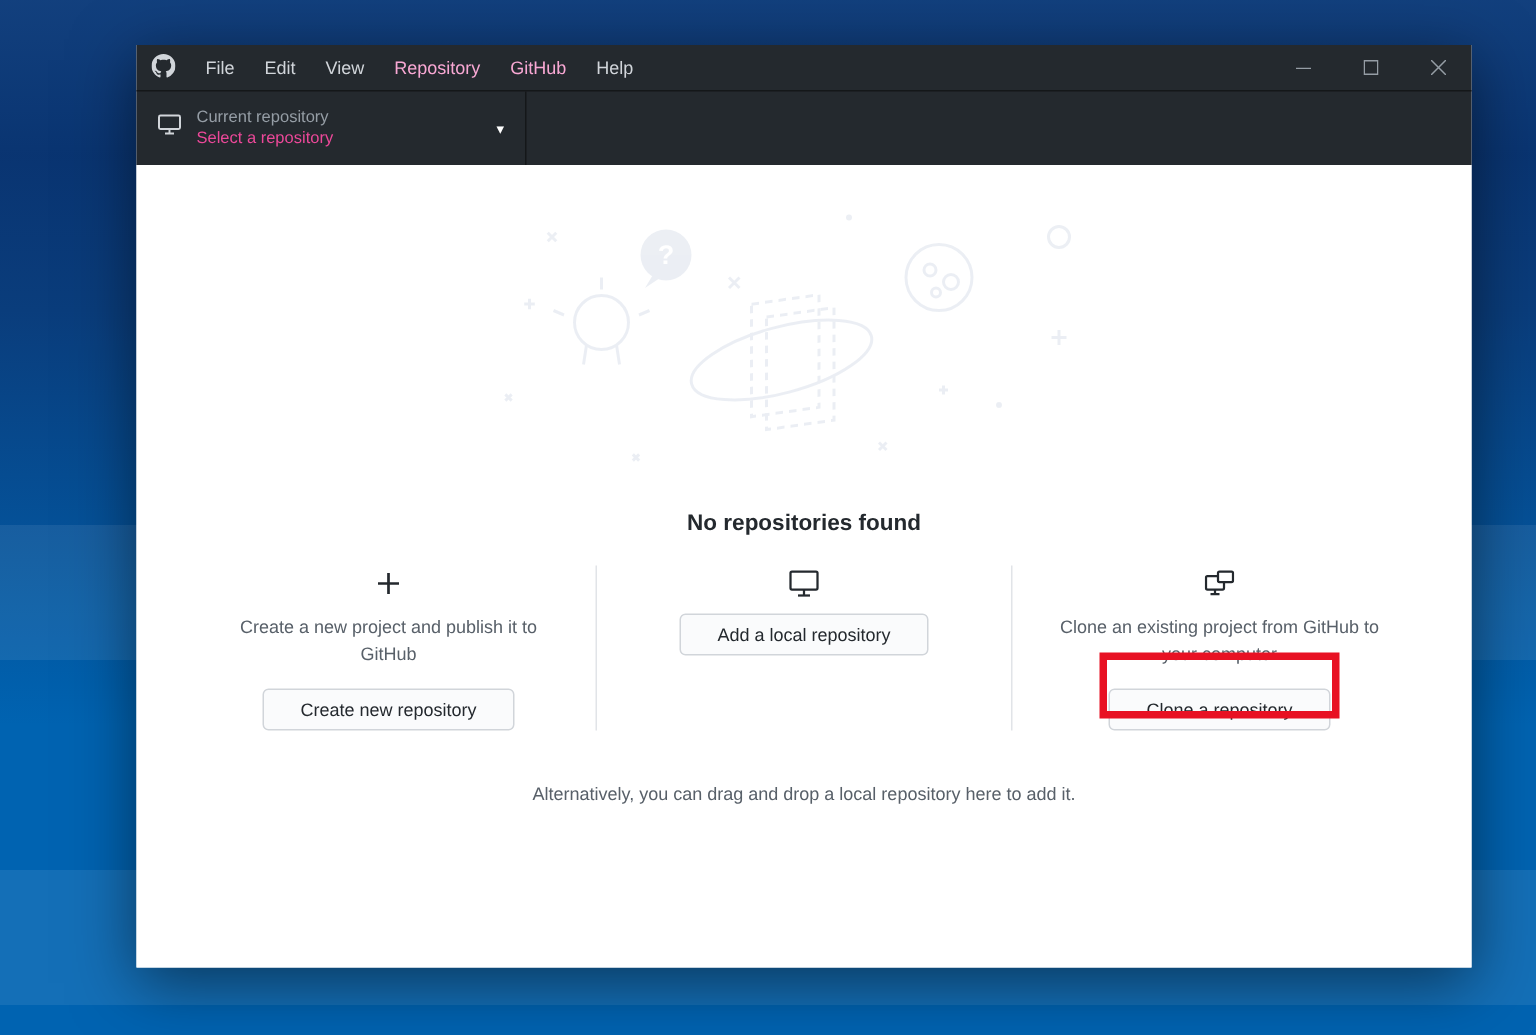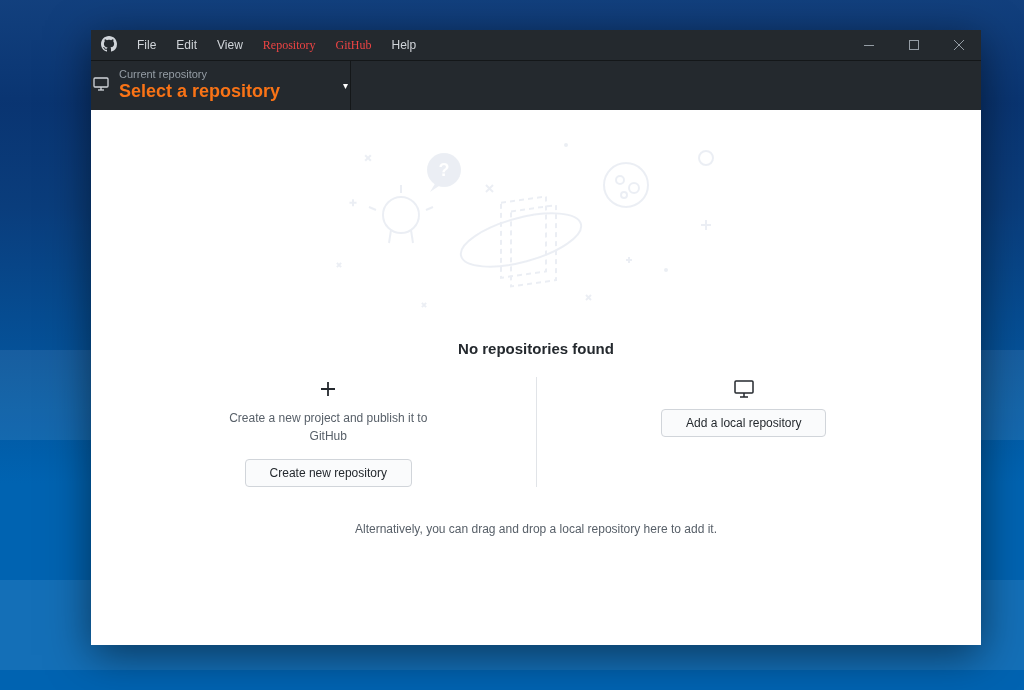--- a/index.html
+++ b/index.html
@@ -84,22 +84,21 @@
       flex: 1;
     }
     
     .menu-item {
       padding: 0 8px;
       cursor: pointer;
       color: #d1d5da;
     }
     
     .menu-item.disabled {
-      color: #ef4444;
-      font-family: Liberation Serif, serif;
+      color: #f9a8d4;
     }
     
     .window-controls {
       display: flex;
       height: 100%;
     }
     
     .window-control {
       width: 45px;
       height: 100%;
@@ -116,44 +115,44 @@
       border-top: 1px solid #141719;
       display: flex;
     }
     
     .repo-selector {
       width: 260px;
       height: 100%;
       border-right: 1px solid #141719;
       display: flex;
       align-items: center;
-      padding: 0 2px;
+      padding: 0 14px;
       cursor: pointer;
       position: relative;
     }
     
     .repo-selector-icon {
       margin-right: 10px;
       color: #d1d5da;
     }
     
     .repo-selector-text {
       flex: 1;
       line-height: 1.2;
     }
     
     .repo-label {
       color: #959da5;
       font-size: 11px;
     }
     
     .repo-value {
-      color: #f97316;
-      font-size: 18px;
-      font-weight: 700;
+      color: #ec4899;
+      font-size: 11px;
+      font-weight: 400;
     }
     
     .dropdown-arrow {
       color: #fff;
       font-size: 10px;
     }
     
     .content-area {
       flex: 1;
       background: #fff;
@@ -360,20 +359,33 @@
           <div class="option-icon">
             <svg width="20" height="18" viewBox="0 0 20 18" fill="none" stroke="currentColor" stroke-width="1.5">
               <rect x="1" y="1" width="18" height="12" rx="1"></rect>
               <line x1="6" y1="17" x2="14" y2="17"></line>
               <line x1="10" y1="13" x2="10" y2="17"></line>
             </svg>
           </div>
           <button class="option-button">Add a local repository</button>
         </div>
 
+        <div class="option-col">
+          <div class="option-icon">
+            <svg width="20" height="18" viewBox="0 0 20 18" fill="none" stroke="currentColor" stroke-width="1.5">
+              <rect x="1" y="4" width="12" height="9" rx="1"></rect>
+              <line x1="4" y1="16" x2="10" y2="16"></line>
+              <line x1="7" y1="13" x2="7" y2="16"></line>
+              <rect x="9" y="1" width="10" height="7" rx="1" fill="#fff"></rect>
+            </svg>
+          </div>
+          <div class="option-desc">Clone an existing project from GitHub to your computer</div>
+          <button class="option-button">Clone a repository</button>
+          <div class="highlight-box" style="top:58px; left:50%; transform:translateX(-50%); width:160px; height:44px;"></div>
+        </div>
 
       </div>
 
       <div class="alt-text">Alternatively, you can drag and drop a local repository here to add it.</div>
     </div>
 
   </div>
 </div>
 
 </body></html>

